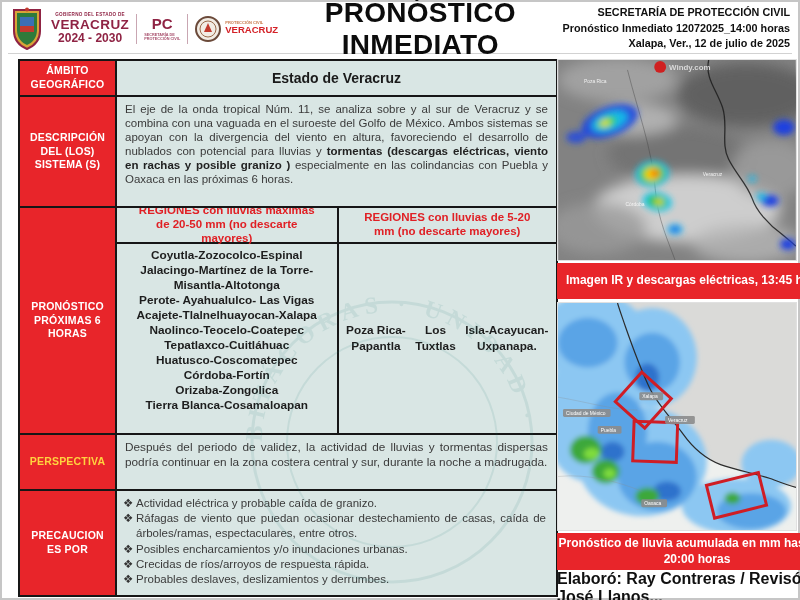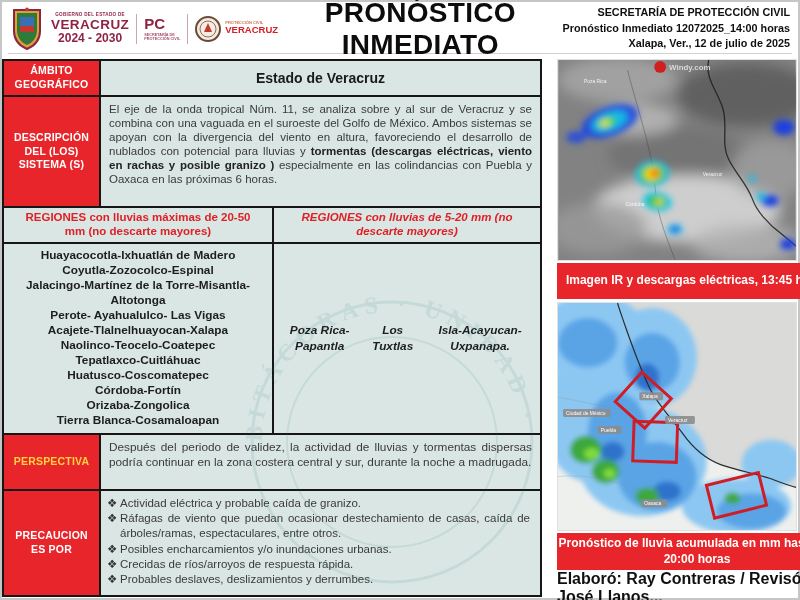--- a/index.html
+++ b/index.html
@@ -13,50 +13,50 @@
   .header{position:absolute;left:6px;top:2px;right:6px;height:50px;
     display:flex;align-items:center;justify-content:space-between;
     border-bottom:1px solid #d2d2d2;box-sizing:border-box;padding:0 2px;}
   .logos{display:flex;align-items:center;gap:7px;flex:0 0 auto;}
   .gob-text{color:#8f2344;text-align:center;line-height:1.05;}
   .gob-line1{font-size:4.6px;font-weight:700;letter-spacing:.3px;}
   .gob-name{font-size:13.5px;font-weight:800;letter-spacing:.4px;}
   .gob-years{font-size:12px;font-weight:700;}
   .vdiv{width:1px;height:30px;background:#c9a6b2;}
   .pc-block{color:#8f2344;text-align:left;line-height:1.1;}
-  .pc-abbrev{font-size:15px;font-weight:800;}
+  .pc-abbrev{font-size:15px;font-weight:800;text-align:center;}
   .pc-sub{font-size:3.8px;font-weight:700;color:#a8506d;}
   .seal-wrap{display:flex;align-items:center;gap:4px;}
   .seal-text{line-height:1.1;}
   .seal-top{font-size:4px;font-weight:700;color:#c8784a;}
   .seal-name{font-size:9.5px;font-weight:800;color:#d42127;}
   .title{flex:1;text-align:center;font-size:28px;font-weight:800;color:#0c0c0c;letter-spacing:.3px;}
   .meta{flex:0 0 auto;text-align:right;font-size:10.8px;font-weight:700;line-height:1.45;color:#101010;}
 
   
-  .table{position:absolute;left:0;top:57px;width:540px;height:538px;
+  .table{position:absolute;left:16px;top:57px;width:540px;height:538px;
     border:2px solid #161616;box-sizing:border-box;display:flex;flex-direction:column;background:#d9e6e4;}
   .row{display:flex;box-sizing:border-box;overflow:hidden;}
   .row.bordered{border-bottom:2px solid #161616;}
   .lbl{flex:0 0 97px;background:#e8252a;color:#ffffff;font-weight:800;font-size:10.5px;
     display:flex;flex-direction:column;align-items:center;justify-content:center;text-align:center;
     border-right:2px solid #161616;box-sizing:border-box;padding:2px 3px;line-height:1.3;letter-spacing:.2px;}
   .lbl.yellow{color:#ffd23f;}
   .cnt{flex:1;background:#d9e6e4;box-sizing:border-box;position:relative;}
   .r1{height:36px;}
   .r1 .cnt{display:flex;align-items:center;justify-content:center;font-size:14px;font-weight:800;color:#1a1a1a;}
   .r2{height:111px;}
   .r2 .cnt{padding:5px 8px;font-size:11.5px;line-height:1.22;text-align:justify;color:#3a3a3a;}
   .r2 .cnt b{color:#222;}
   .r3{height:227px;}
   .r3 .cnt{display:grid;grid-template-columns:1fr 1fr;grid-template-rows:36px 1fr;}
   .sub-h{border-bottom:2px solid #161616;box-sizing:border-box;display:flex;align-items:center;justify-content:center;
     text-align:center;color:#e02025;font-weight:800;font-size:11.5px;line-height:1.2;padding:1px 20px;}
   .sub-b{box-sizing:border-box;}
-  .cborder{border-left:2px solid #161616;font-style:italic;}
+  .cborder{border-left:2px solid #161616;}
   .regions{padding:4px 2px;text-align:center;font-weight:800;font-size:11.8px;line-height:1.27;color:#1d1d1d;}
   .regions2{display:flex;flex-direction:row;align-items:center;justify-content:center;
     font-weight:800;font-size:11.8px;line-height:1.3;color:#1d1d1d;text-align:center;}
   .r4{height:56px;}
   .r4 .cnt{padding:5px 8px;font-size:11.8px;line-height:1.25;text-align:justify;color:#3a3a3a;}
   .r5{flex:1;}
   .r5 .cnt{padding:5px 6px 3px 6px;font-size:11.5px;line-height:1.32;color:#3a3a3a;}
   .pl{display:flex;}
   .pl .bul{flex:0 0 13px;color:#333;}
   .pl .tx{flex:1;text-align:justify;padding-right:4px;}
@@ -124,25 +124,25 @@
       <div class="lbl">ÁMBITO GEOGRÁFICO</div>
       <div class="cnt">Estado de Veracruz</div>
     </div>
 
     <div class="row r2 bordered">
       <div class="lbl">DESCRIPCIÓN DEL (LOS) SISTEMA (S)</div>
       <div class="cnt"><span>El eje de la onda tropical Núm. 11, se analiza sobre y al sur de Veracruz y se combina con una vaguada en el suroeste del Golfo de México. Ambos sistemas se apoyan con la divergencia del viento en altura, favoreciendo el desarrollo de nublados con potencial para lluvias y </span><b>tormentas (descargas eléctricas, viento en rachas y posible granizo )</b><span> especialmente en las colindancias con Puebla y Oaxaca en las próximas 6 horas.</span></div>
     </div>
 
     <div class="row r3 bordered">
+      <div class="lbl">PRONÓSTICO PRÓXIMAS 6 HORAS</div>
       <div class="cnt">
         <div class="sub-h">REGIONES con lluvias máximas de 20-50 mm (no descarte mayores)</div>
         <div class="sub-h cborder">REGIONES con lluvias de 5-20 mm (no descarte mayores)</div>
         <div class="sub-b regions">
-          <div>Huayacocotla-Ixhuatlán de Madero</div>
           <div>Coyutla-Zozocolco-Espinal</div>
           <div>Jalacingo-Martínez de la Torre-Misantla-Altotonga</div>
           <div>Perote- Ayahualulco- Las Vigas</div>
           <div>Acajete-Tlalnelhuayocan-Xalapa</div>
           <div>Naolinco-Teocelo-Coatepec</div>
           <div>Tepatlaxco-Cuitláhuac</div>
           <div>Huatusco-Coscomatepec</div>
           <div>Córdoba-Fortín</div>
           <div>Orizaba-Zongolica</div>
           <div>Tierra Blanca-Cosamaloapan</div>

